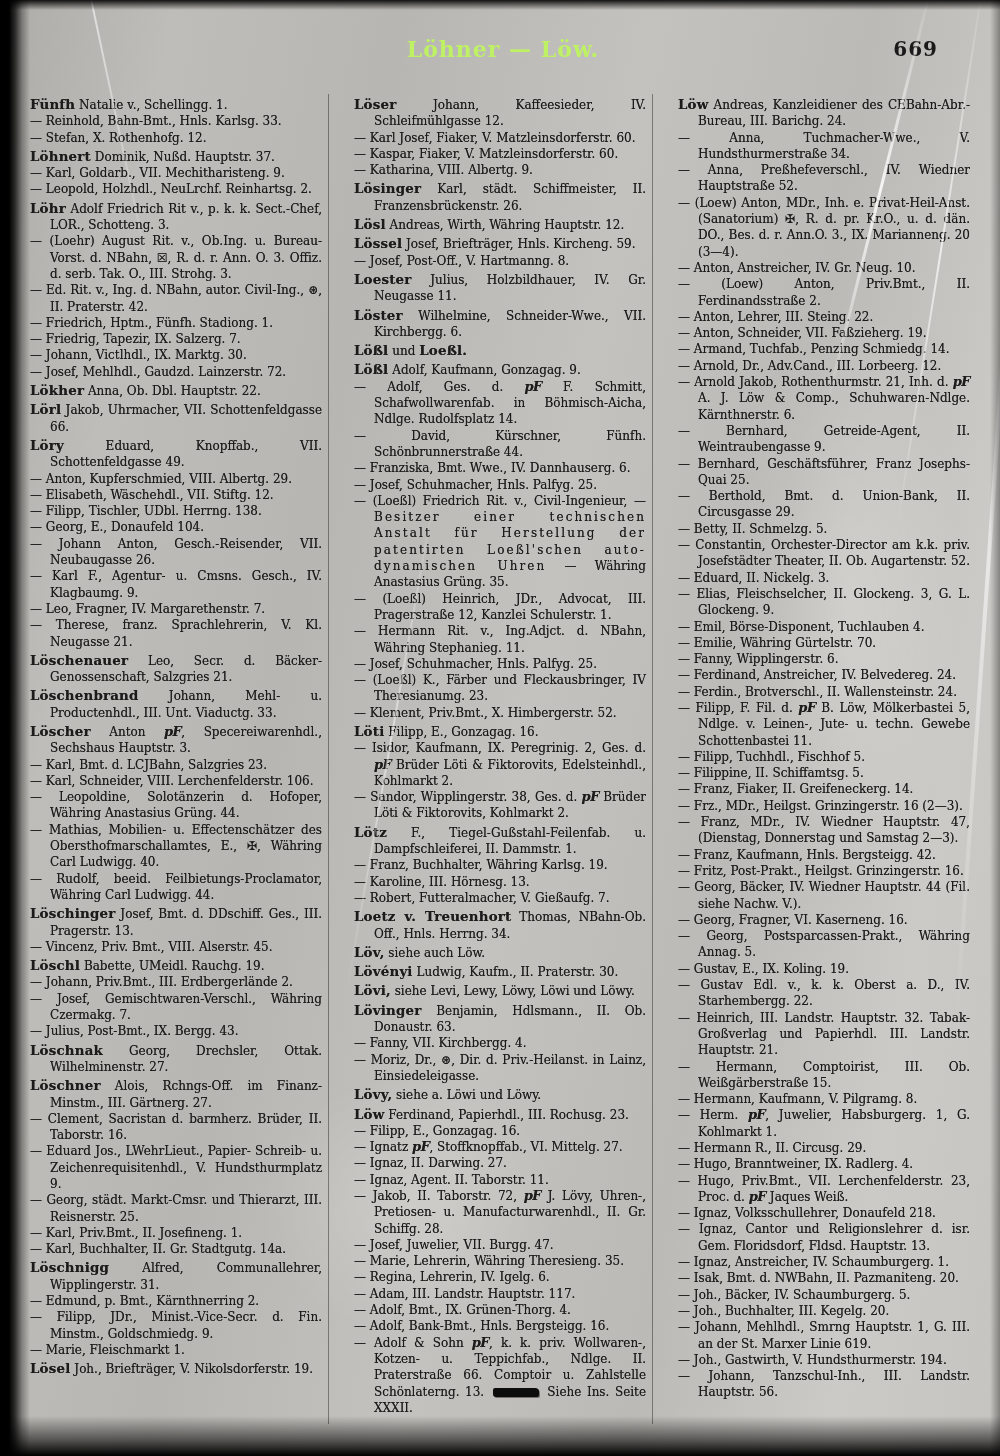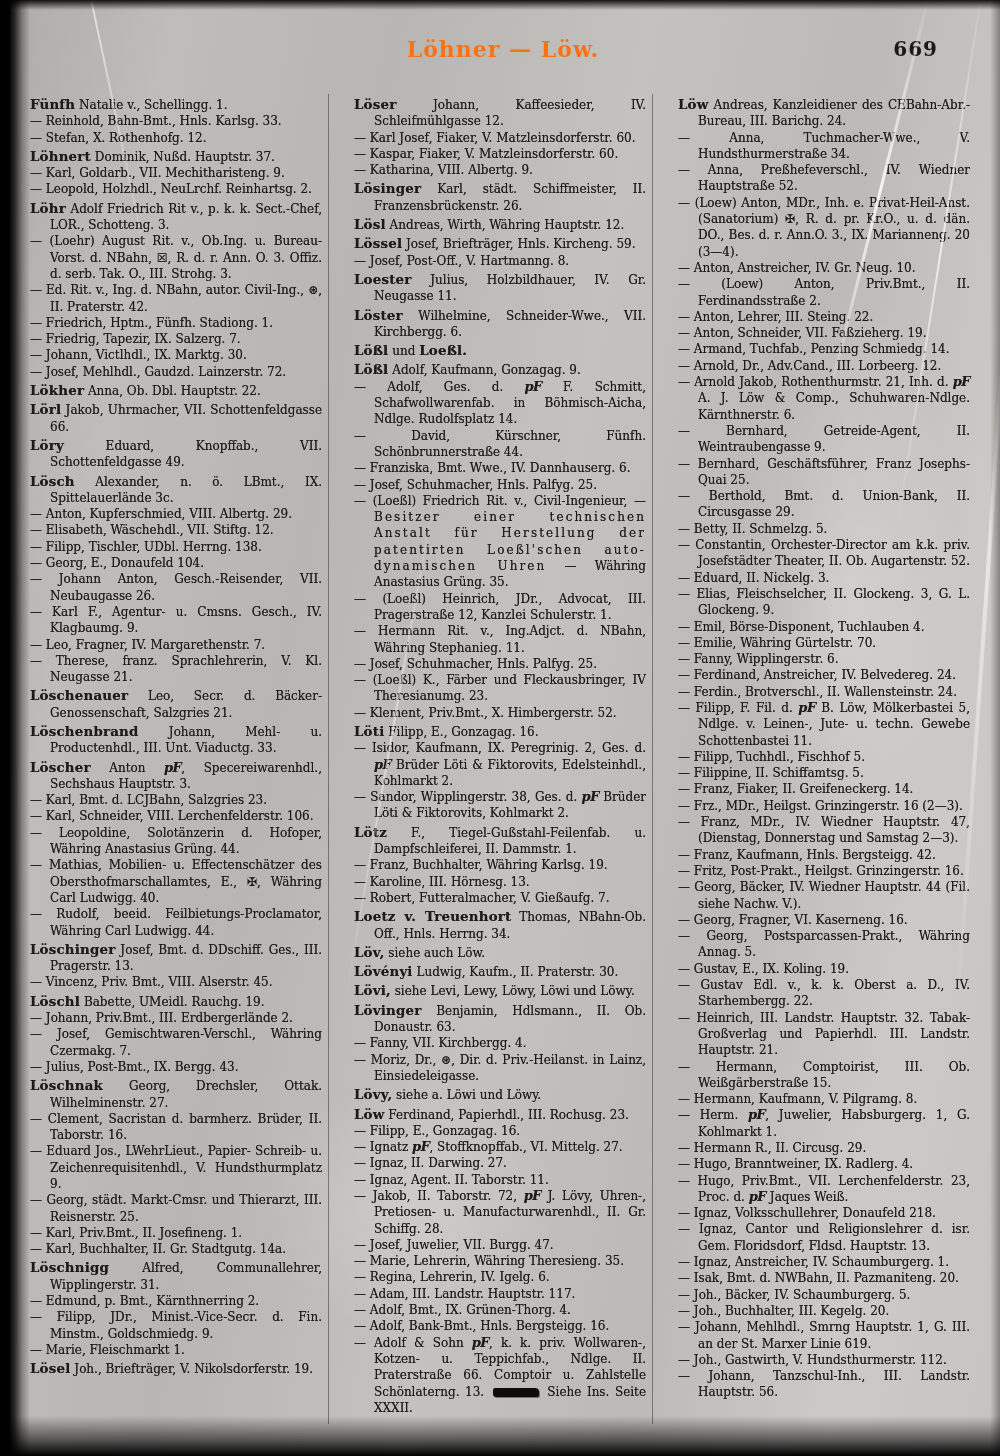--- a/index.html
+++ b/index.html
@@ -31,21 +31,21 @@
       background:linear-gradient(rgba(255,255,255,.6),rgba(255,255,255,0));}
   .stain{position:absolute;border-radius:50%;pointer-events:none;}
   .t1{right:40px;top:300px;width:220px;height:600px;
       background:radial-gradient(closest-side,rgba(255,255,255,.25),rgba(255,255,255,0));}
   .t2{left:260px;bottom:120px;width:300px;height:260px;
       background:radial-gradient(closest-side,rgba(255,255,255,.18),rgba(255,255,255,0));}
   
   .content{position:absolute;left:30px;top:36px;right:24px;}
   .pagehead{position:relative;height:36px;}
   .pagehead .title{position:absolute;left:50%;transform:translateX(-50%);
-      font-weight:bold;font-size:22px;letter-spacing:1px;color:#f97316;}
+      font-weight:bold;font-size:22px;letter-spacing:1px;color:#bef264;}
   .pagehead .pageno{position:absolute;right:38px;top:1px;font-size:20px;
       font-weight:bold;color:#1a1a1a;letter-spacing:1px;}
   .cols{display:flex;margin-top:22px;height:1330px;overflow:hidden;}
   .col{flex:1 1 0;min-width:0;}
   .col + .col{border-left:1px solid rgba(45,45,45,.5);padding-left:25px;}
   .col{padding-right:6px;}
   .entry{font-size:12px;line-height:16.3px;color:#1b1b1b;text-align:justify;
       padding-left:20px;text-indent:-20px;
       text-shadow:0 0 .5px rgba(10,10,10,.6);}
   .entry.group{margin-top:2px;}
@@ -80,21 +80,20 @@
           <div class="entry group"><span class="lead">Löhr</span><span> Adolf Friedrich Rit v., p. k. k. Sect.-Chef, LOR., Schotteng. 3.</span></div>
           <div class="entry"><span>— (Loehr) August Rit. v., Ob.Ing. u. Bureau-Vorst. d. NBahn, ☒, R. d. r. Ann. O. 3. Offiz. d. serb. Tak. O., III. Strohg. 3.</span></div>
           <div class="entry"><span>— Ed. Rit. v., Ing. d. NBahn, autor. Civil-Ing., ⊛, II. Praterstr. 42.</span></div>
           <div class="entry"><span>— Friedrich, Hptm., Fünfh. Stadiong. 1.</span></div>
           <div class="entry"><span>— Friedrig, Tapezir, IX. Salzerg. 7.</span></div>
           <div class="entry"><span>— Johann, Victlhdl., IX. Marktg. 30.</span></div>
           <div class="entry"><span>— Josef, Mehlhdl., Gaudzd. Lainzerstr. 72.</span></div>
           <div class="entry group"><span class="lead">Lökher</span><span> Anna, Ob. Dbl. Hauptstr. 22.</span></div>
           <div class="entry group"><span class="lead">Lörl</span><span> Jakob, Uhrmacher, VII. Schottenfeldgasse 66.</span></div>
           <div class="entry group"><span class="lead">Löry</span><span> Eduard, Knopffab., VII. Schottenfeldgasse 49.</span></div>
-          <div class="entry group"><span class="lead">Lösch</span><span> Alexander, n. ö. LBmt., IX. Spittelauerlände 3c.</span></div>
           <div class="entry"><span>— Anton, Kupferschmied, VIII. Albertg. 29.</span></div>
           <div class="entry"><span>— Elisabeth, Wäschehdl., VII. Stiftg. 12.</span></div>
           <div class="entry"><span>— Filipp, Tischler, UDbl. Herrng. 138.</span></div>
           <div class="entry"><span>— Georg, E., Donaufeld 104.</span></div>
           <div class="entry"><span>— Johann Anton, Gesch.-Reisender, VII. Neubaugasse 26.</span></div>
           <div class="entry"><span>— Karl F., Agentur- u. Cmsns. Gesch., IV. Klagbaumg. 9.</span></div>
           <div class="entry"><span>— Leo, Fragner, IV. Margarethenstr. 7.</span></div>
           <div class="entry"><span>— Therese, franz. Sprachlehrerin, V. Kl. Neugasse 21.</span></div>
           <div class="entry group"><span class="lead">Löschenauer</span><span> Leo, Secr. d. Bäcker-Genossenschaft, Salzgries 21.</span></div>
           <div class="entry group"><span class="lead">Löschenbrand</span><span> Johann, Mehl- u. Productenhdl., III. Unt. Viaductg. 33.</span></div>
@@ -104,20 +103,21 @@
           <div class="entry"><span>— Leopoldine, Solotänzerin d. Hofoper, Währing Anastasius Grüng. 44.</span></div>
           <div class="entry"><span>— Mathias, Mobilien- u. Effectenschätzer des Obersthofmarschallamtes, E., ✠, Währing Carl Ludwigg. 40.</span></div>
           <div class="entry"><span>— Rudolf, beeid. Feilbietungs-Proclamator, Währing Carl Ludwigg. 44.</span></div>
           <div class="entry group"><span class="lead">Löschinger</span><span> Josef, Bmt. d. DDschiff. Ges., III. Pragerstr. 13.</span></div>
           <div class="entry"><span>— Vincenz, Priv. Bmt., VIII. Alserstr. 45.</span></div>
           <div class="entry group"><span class="lead">Löschl</span><span> Babette, UMeidl. Rauchg. 19.</span></div>
           <div class="entry"><span>— Johann, Priv.Bmt., III. Erdbergerlände 2.</span></div>
           <div class="entry"><span>— Josef, Gemischtwaren-Verschl., Währing Czermakg. 7.</span></div>
           <div class="entry"><span>— Julius, Post-Bmt., IX. Bergg. 43.</span></div>
           <div class="entry group"><span class="lead">Löschnak</span><span> Georg, Drechsler, Ottak. Wilhelminenstr. 27.</span></div>
+          <div class="entry group"><span class="lead">Löschner</span><span> Alois, Rchngs-Off. im Finanz-Minstm., III. Gärtnerg. 27.</span></div>
           <div class="entry"><span>— Clement, Sacristan d. barmherz. Brüder, II. Taborstr. 16.</span></div>
           <div class="entry"><span>— Eduard Jos., LWehrLieut., Papier- Schreib- u. Zeichenrequisitenhdl., V. Hundsthurmplatz 9.</span></div>
           <div class="entry"><span>— Georg, städt. Markt-Cmsr. und Thierarzt, III. Reisnerstr. 25.</span></div>
           <div class="entry"><span>— Karl, Priv.Bmt., II. Josefineng. 1.</span></div>
           <div class="entry"><span>— Karl, Buchhalter, II. Gr. Stadtgutg. 14a.</span></div>
           <div class="entry group"><span class="lead">Löschnigg</span><span> Alfred, Communallehrer, Wipplingerstr. 31.</span></div>
           <div class="entry"><span>— Edmund, p. Bmt., Kärnthnerring 2.</span></div>
           <div class="entry"><span>— Filipp, JDr., Minist.-Vice-Secr. d. Fin. Minstm., Goldschmiedg. 9.</span></div>
           <div class="entry"><span>— Marie, Fleischmarkt 1.</span></div>
           <div class="entry group"><span class="lead">Lösel</span><span> Joh., Briefträger, V. Nikolsdorferstr. 19.</span></div>
@@ -218,21 +218,21 @@
           <div class="entry"><span>— Hermann R., II. Circusg. 29.</span></div>
           <div class="entry"><span>— Hugo, Branntweiner, IX. Radlerg. 4.</span></div>
           <div class="entry"><span>— Hugo, Priv.Bmt., VII. Lerchenfelderstr. 23, Proc. d. </span><span class="firma">pF</span><span> Jaques Weiß.</span></div>
           <div class="entry"><span>— Ignaz, Volksschullehrer, Donaufeld 218.</span></div>
           <div class="entry"><span>— Ignaz, Cantor und Religionslehrer d. isr. Gem. Floridsdorf, Fldsd. Hauptstr. 13.</span></div>
           <div class="entry"><span>— Ignaz, Anstreicher, IV. Schaumburgerg. 1.</span></div>
           <div class="entry"><span>— Isak, Bmt. d. NWBahn, II. Pazmaniteng. 20.</span></div>
           <div class="entry"><span>— Joh., Bäcker, IV. Schaumburgerg. 5.</span></div>
           <div class="entry"><span>— Joh., Buchhalter, III. Kegelg. 20.</span></div>
           <div class="entry"><span>— Johann, Mehlhdl., Smrng Hauptstr. 1, G. III. an der St. Marxer Linie 619.</span></div>
-          <div class="entry"><span>— Joh., Gastwirth, V. Hundsthurmerstr. 112.</span></div>
+          <div class="entry"><span>— Joh., Gastwirth, V. Hundsthurmerstr. 194.</span></div>
           <div class="entry"><span>— Johann, Tanzschul-Inh., III. Landstr. Hauptstr. 56.</span></div>
         </div>
     </div>
   </div>
 
   <div class="streak s1"></div>
   <div class="streak s2"></div>
   <div class="streak s3"></div>
   <div class="streak s4"></div>
   <div class="streak s5"></div>

